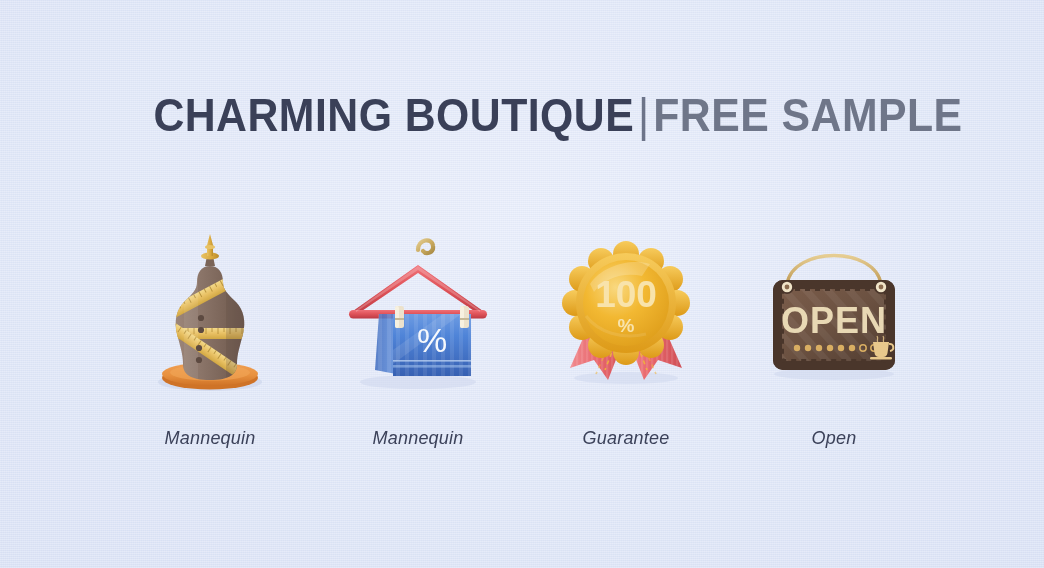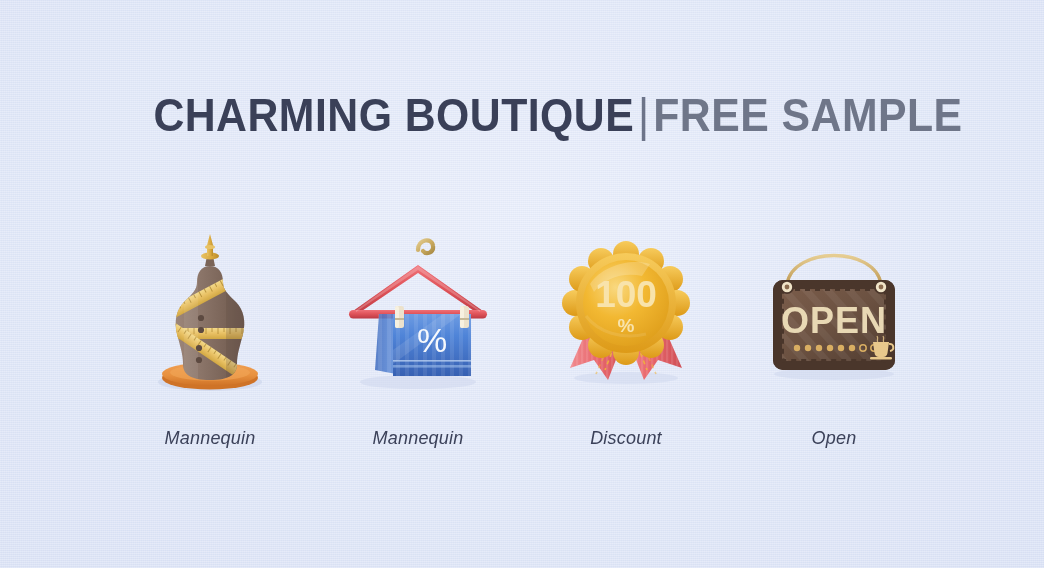--- a/index.html
+++ b/index.html
@@ -338,21 +338,21 @@
             <circle cx="80" cy="71" r="43" fill="url(#gtBadge)"></circle>
 
             <path d="M44,52 C56,34 84,26 104,32 L96,44 C78,40 58,46 48,60 Z" fill="#ffffff" opacity=".20"></path>
             <path d="M40,84 C52,100 76,108 100,102" stroke="#ffffff" stroke-width="3" fill="none" opacity=".10"></path>
           </g>
 
           <text x="80" y="75" text-anchor="middle" font-family="Liberation Sans, sans-serif" font-size="37" font-weight="700" fill="#f8e3ab">100</text>
           <text x="80" y="100" text-anchor="middle" font-family="Liberation Sans, sans-serif" font-size="19" font-weight="700" fill="#f8e3ab">%</text>
         </svg>
       </div>
-      <div class="icon-label">Discount</div>
+      <div class="icon-label">Guarantee</div>
     </div>
 
     <div class="icon-cell">
       <div class="icon-art">
         <svg width="170" height="160" viewBox="0 0 170 160">
           <defs>
             <linearGradient id="opBoard" x1="0" y1="0" x2="1" y2="1">
               <stop offset="0%" stop-color="#7a5c4a"></stop>
               <stop offset="50%" stop-color="#6b5141"></stop>
               <stop offset="100%" stop-color="#523d31"></stop>

